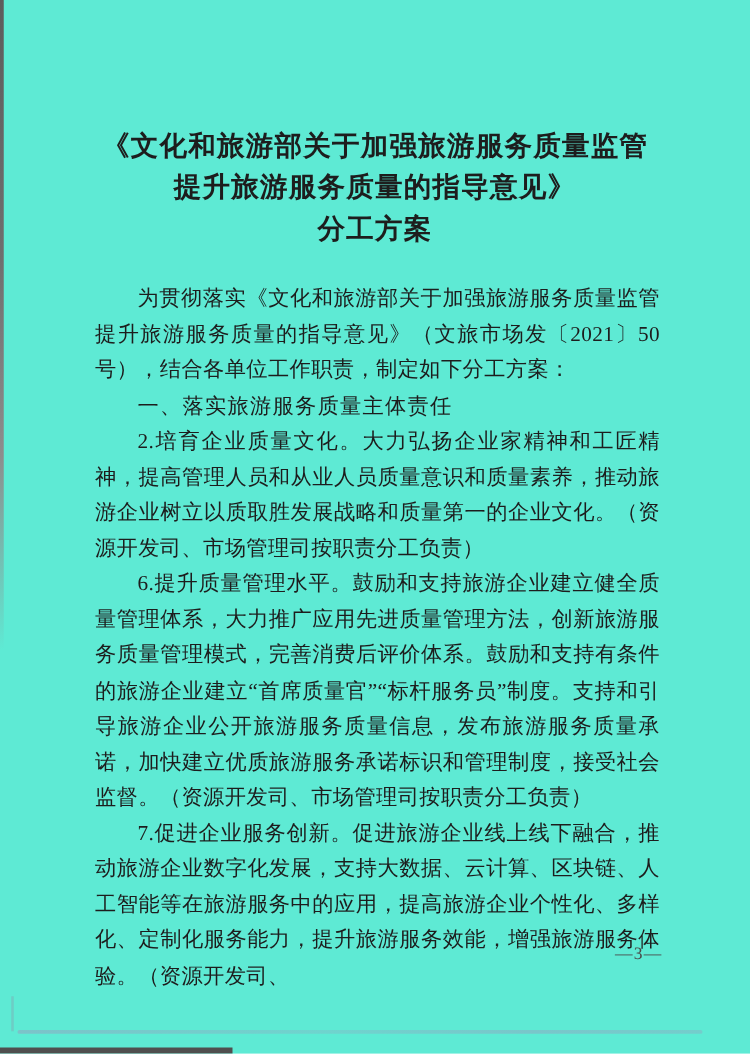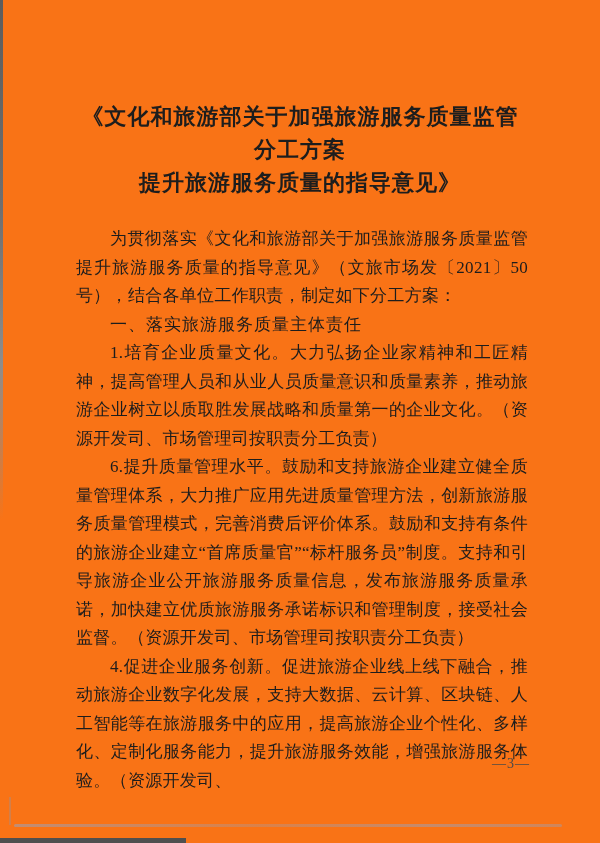--- a/index.html
+++ b/index.html
@@ -4,21 +4,21 @@
 <style>
   html, body {
     margin: 0;
     padding: 0;
     background: #ffffff;
   }
   .page {
     position: relative;
     width: 600px;
     height: 843px;
-    background: #f97316;
+    background: #5eead4;
     font-family: "Liberation Serif", serif;
     color: #1d1d1d;
     overflow: hidden;
   }
   .doc-title {
     margin: 0;
     padding-top: 100px;
     text-align: center;
     font-size: 22px;
     line-height: 33px;
@@ -83,30 +83,30 @@
 </style>
 </head>
 <body>
 
 <div class="page">
 
   <div class="scan-left-edge"></div>
 
   <h1 class="doc-title">
     <span class="title-line">《文化和旅游部关于加强旅游服务质量监管</span>
+    <span class="title-line">提升旅游服务质量的指导意见》</span>
     <span class="title-line">分工方案</span>
-    <span class="title-line">提升旅游服务质量的指导意见》</span>
   </h1>
 
   <div class="content" id="paragraphs">
       <p class="para">为贯彻落实《文化和旅游部关于加强旅游服务质量监管　提升旅游服务质量的指导意见》（文旅市场发〔2021〕50 号），结合各单位工作职责，制定如下分工方案：</p>
       <p class="para heading">一、落实旅游服务质量主体责任</p>
-      <p class="para">1.培育企业质量文化。大力弘扬企业家精神和工匠精神，提高管理人员和从业人员质量意识和质量素养，推动旅游企业树立以质取胜发展战略和质量第一的企业文化。（资源开发司、市场管理司按职责分工负责）</p>
+      <p class="para">2.培育企业质量文化。大力弘扬企业家精神和工匠精神，提高管理人员和从业人员质量意识和质量素养，推动旅游企业树立以质取胜发展战略和质量第一的企业文化。（资源开发司、市场管理司按职责分工负责）</p>
       <p class="para">6.提升质量管理水平。鼓励和支持旅游企业建立健全质量管理体系，大力推广应用先进质量管理方法，创新旅游服务质量管理模式，完善消费后评价体系。鼓励和支持有条件的旅游企业建立“首席质量官”“标杆服务员”制度。支持和引导旅游企业公开旅游服务质量信息，发布旅游服务质量承诺，加快建立优质旅游服务承诺标识和管理制度，接受社会监督。（资源开发司、市场管理司按职责分工负责）</p>
-      <p class="para">4.促进企业服务创新。促进旅游企业线上线下融合，推动旅游企业数字化发展，支持大数据、云计算、区块链、人工智能等在旅游服务中的应用，提高旅游企业个性化、多样化、定制化服务能力，提升旅游服务效能，增强旅游服务体验。（资源开发司、</p>
+      <p class="para">7.促进企业服务创新。促进旅游企业线上线下融合，推动旅游企业数字化发展，支持大数据、云计算、区块链、人工智能等在旅游服务中的应用，提高旅游企业个性化、多样化、定制化服务能力，提升旅游服务效能，增强旅游服务体验。（资源开发司、</p>
     </div>
 
   <div class="page-number">—3—</div>
 
   <div class="scan-corner-tick"></div>
   <div class="scan-bottom-smudge"></div>
   <div class="scan-bottom-bar"></div>
 
 </div>
 

